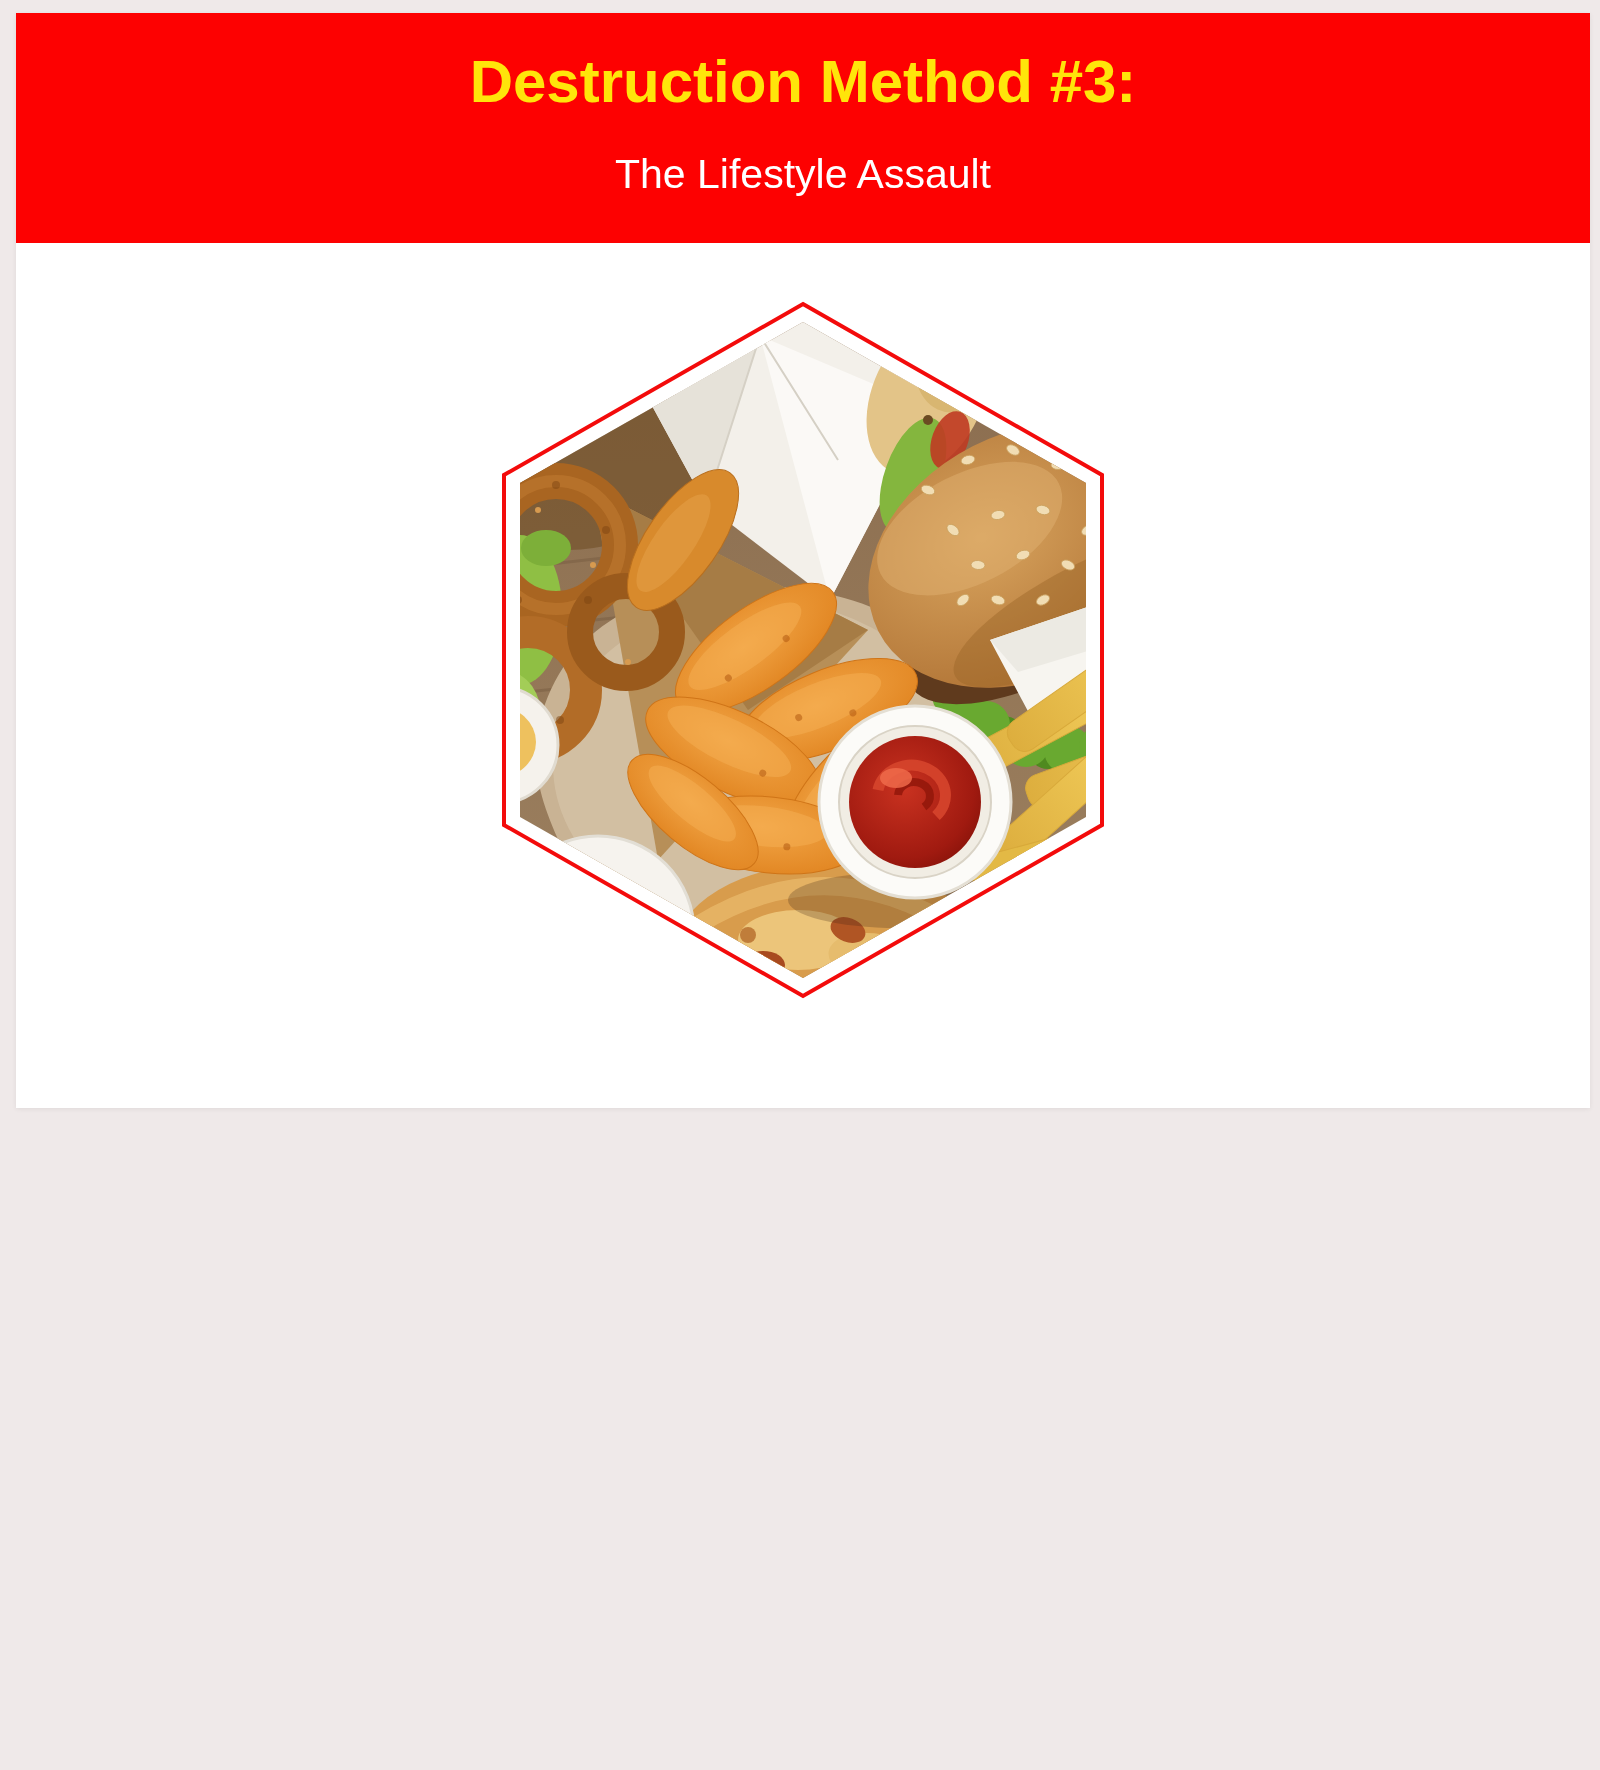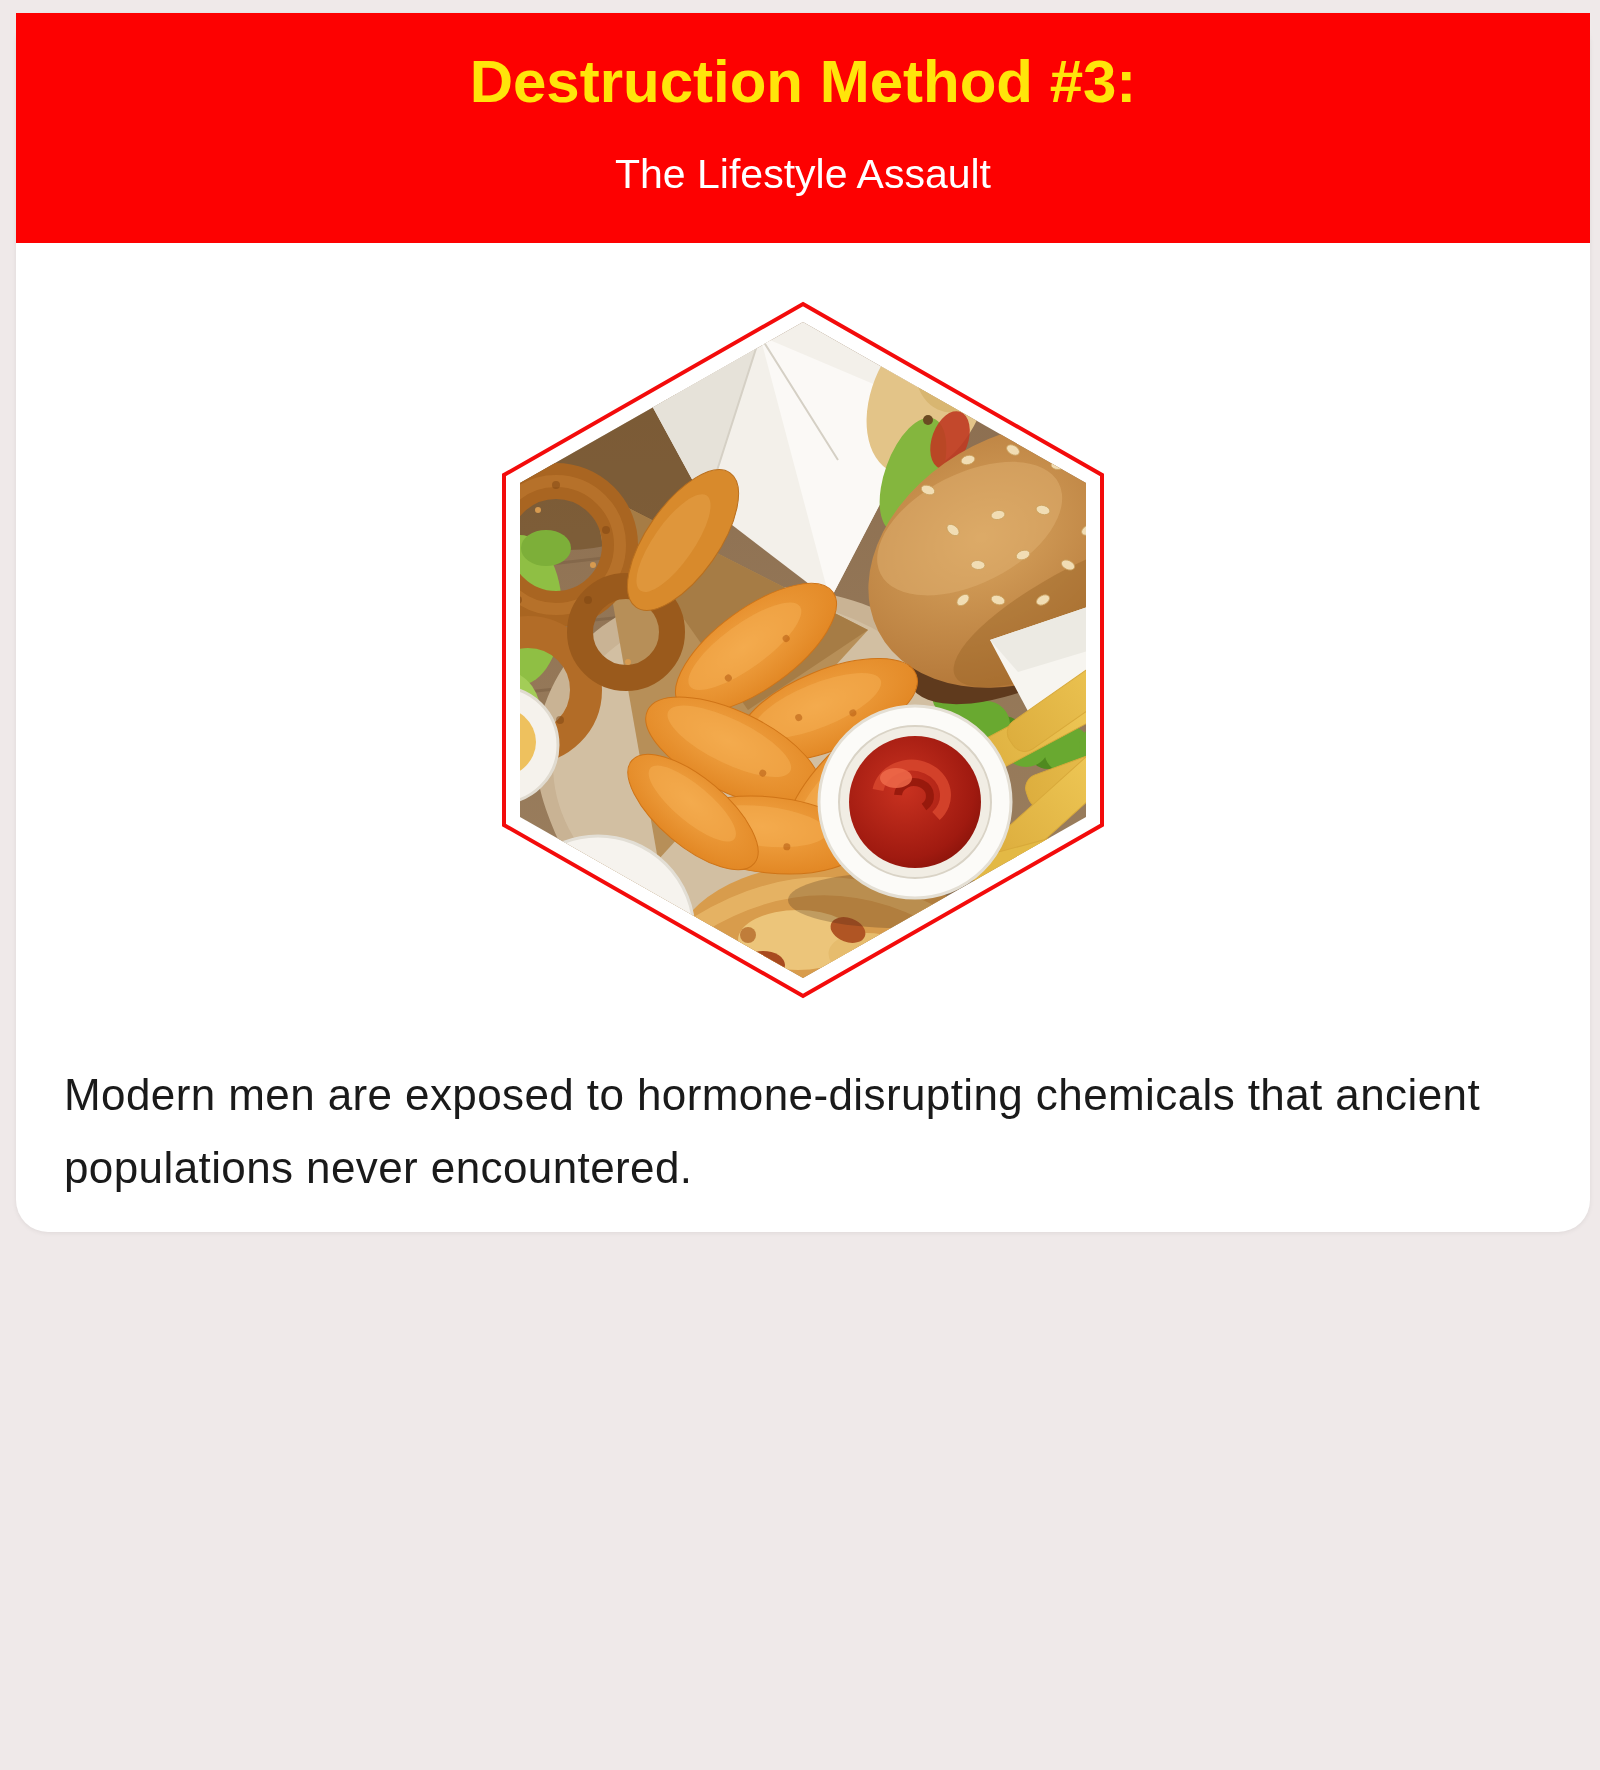--- a/index.html
+++ b/index.html
@@ -7,22 +7,21 @@
     padding: 0;
     width: 1600px;
     height: 1770px;
     background: #efe9e9;
     font-family: "Liberation Sans", "DejaVu Sans", sans-serif;
   }
   .card {
     margin: 13px 10px 0 16px;
     background: #ffffff;
     box-shadow: 0 1px 5px rgba(0,0,0,0.07);
-    padding-bottom: 28px;
-    border-radius: 32px;
+    padding-bottom: 50px;
   }
   .banner {
     background: #fd0101;
     height: 230px;
     display: flex;
     flex-direction: column;
     align-items: center;
     justify-content: center;
     text-align: center;
   }
@@ -303,16 +302,15 @@
         <path d="M 380,490 a 34,30 0 1 1 58,26" stroke="#d6452c" stroke-width="11" fill="none" opacity="0.9"></path>
         <path d="M 400,495 a 16,14 0 1 1 26,12" stroke="#8f1509" stroke-width="8" fill="none" opacity="0.8"></path>
         <ellipse cx="398" cy="478" rx="16" ry="10" fill="#ef6a4a" opacity="0.85"></ellipse>
       </g>
     </g>
 
     <polygon points="305,4 604,175 604,525 305,696 6,525 6,175" fill="none" stroke="#f30b0b" stroke-width="4"></polygon>
   </svg>
 
   <section class="content">
-    <p>Modern men are exposed to hormone-disrupting chemicals that ancient populations never encountered.</p>
   </section>
 
 </div>
 
 </body></html>

